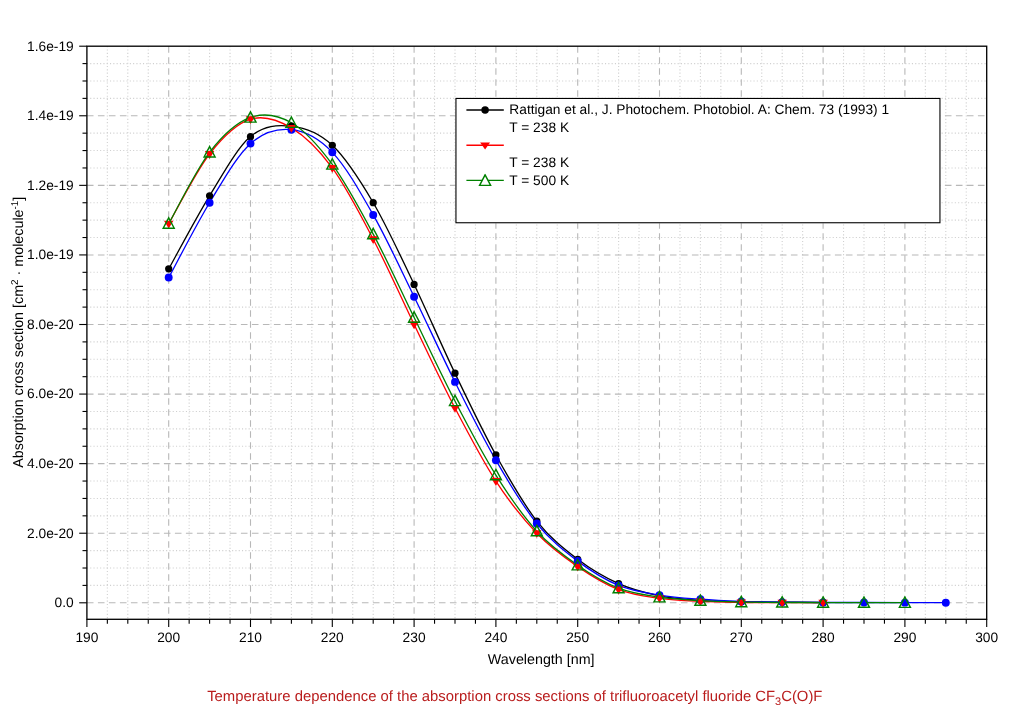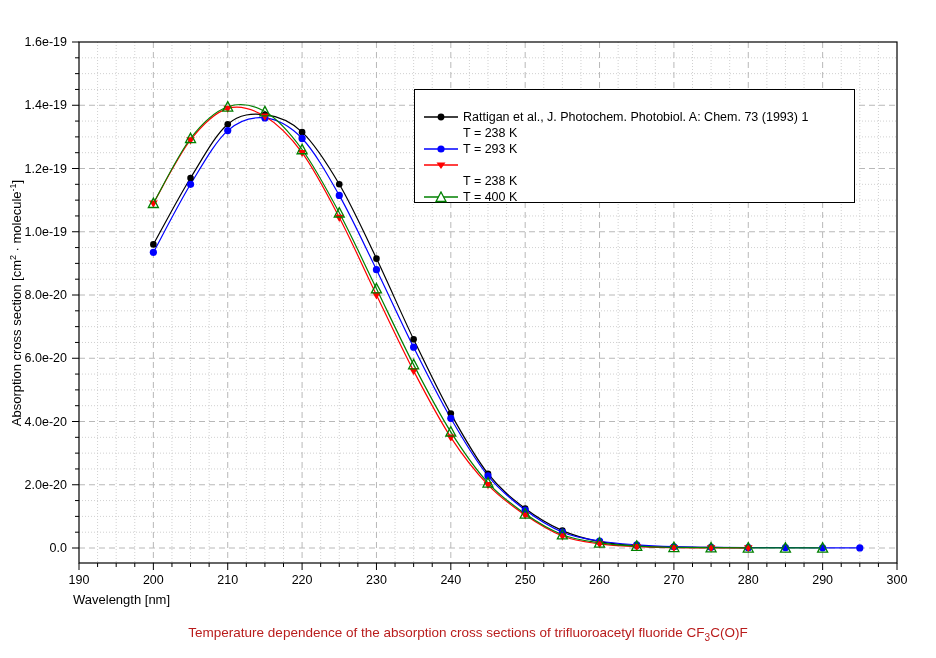--- a/index.html
+++ b/index.html
@@ -1,28 +1,28 @@
 <!DOCTYPE html>
 <html><head>
 <meta charset="utf-8">
 <style>
   html,body{margin:0;padding:0;background:#ffffff;}
   #stage{position:relative;width:936px;height:658px;background:#ffffff;overflow:hidden;
          font-family:"Liberation Sans","DejaVu Sans",sans-serif;color:#000;}
   #chart-svg{position:absolute;left:0;top:0;}
   .axis-text{font-family:"Liberation Sans","DejaVu Sans",sans-serif;}
-  .xlabel{position:absolute;left:73px;top:592px;width:818px;text-align:left;
+  .xlabel{position:absolute;left:83px;top:592px;width:818px;text-align:center;
           font-size:13px;color:#000;}
   .ylabel{position:absolute;left:8px;top:302px;width:0;height:0;white-space:nowrap;}
   .ylabel > span.rot{display:inline-block;transform-origin:0 0;
           transform:rotate(-90deg) translateX(-50%);font-size:13px;white-space:nowrap;}
   .ylabel sup{font-size:9px;}
   .legend{position:absolute;left:414px;top:89px;width:441px;height:114px;
           background:#ffffff;border:1px solid #000;box-sizing:border-box;
-          padding-top:19px;z-index:5;}
+          padding-top:2px;z-index:5;}
   .lrow{display:flex;align-items:center;height:16px;font-size:12.5px;line-height:16px;}
   .lmark{width:48px;display:flex;justify-content:flex-start;padding-left:8px;
          box-sizing:border-box;flex:0 0 48px;}
   .ltext{white-space:nowrap;}
   .caption{position:absolute;left:0;top:625px;width:936px;text-align:center;
            font-size:13.5px;color:#b91c1c;}
   .caption sub{font-size:10px;}
 </style>
 </head>
 <body>
@@ -294,46 +294,37 @@
       </span>
       <span class="ltext">Rattigan et al., J. Photochem. Photobiol. A: Chem. 73 (1993) 1</span>
     </div>
     <div class="lrow">
       <span class="lmark"></span>
       <span class="ltext">T = 238 K</span>
     </div>
     <div class="lrow">
       <span class="lmark">
         <svg width="36" height="12">
-            <line x1="1" y1="6" x2="35" y2="6" stroke="#0000ff" stroke-width="1.3"></line>
-            <circle cx="18" cy="6" r="3.6" fill="#0000ff"></circle>
-          </svg>
-      </span>
-      <span class="ltext">T = 293 K</span>
-    </div>
-    <div class="lrow">
-      <span class="lmark">
-        <svg width="36" height="12">
             <line x1="1" y1="6" x2="35" y2="6" stroke="#ff0000" stroke-width="1.3"></line>
             <path d="M13.5 3.5 L22.5 3.5 L18 10 Z" fill="#ff0000"></path>
           </svg>
       </span>
     </div>
     <div class="lrow">
       <span class="lmark"></span>
       <span class="ltext">T = 238 K</span>
     </div>
     <div class="lrow">
       <span class="lmark">
         <svg width="36" height="12">
             <line x1="1" y1="6" x2="35" y2="6" stroke="#008000" stroke-width="1.3"></line>
             <path d="M18 1 L23 10.5 L13 10.5 Z" fill="#ffffff" stroke="#008000" stroke-width="1.3"></path>
           </svg>
       </span>
-      <span class="ltext">T = 400 K</span>
+      <span class="ltext">T = 500 K</span>
     </div>
   </div>
 
   <div class="xlabel">Wavelength [nm]</div>
 
   <div class="ylabel">
     <span class="rot">
       <span>Absorption cross section [cm</span><sup>2</sup><span> · molecule</span><sup>-1</sup><span>]</span>
     </span>
   </div>

